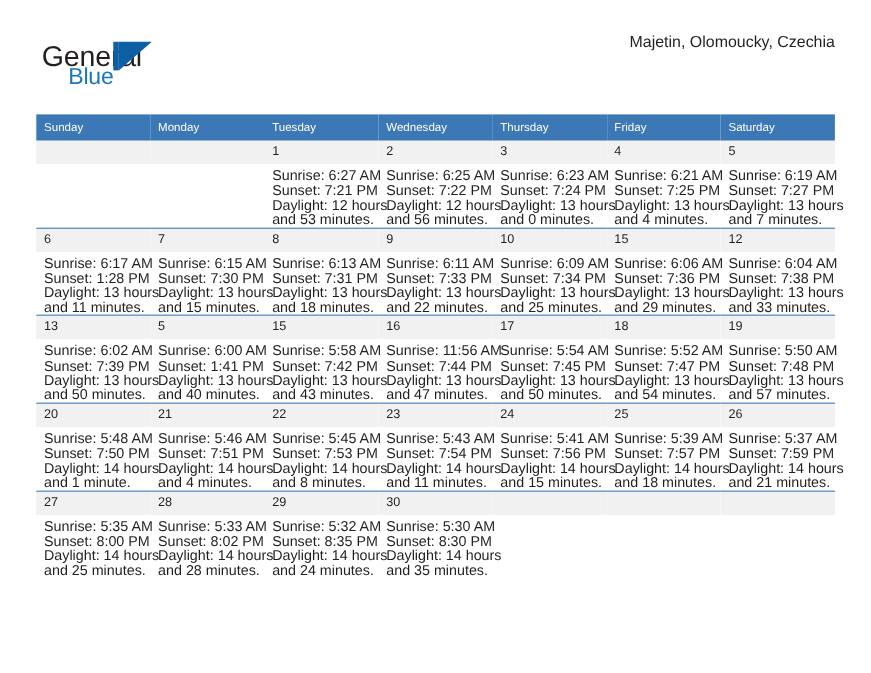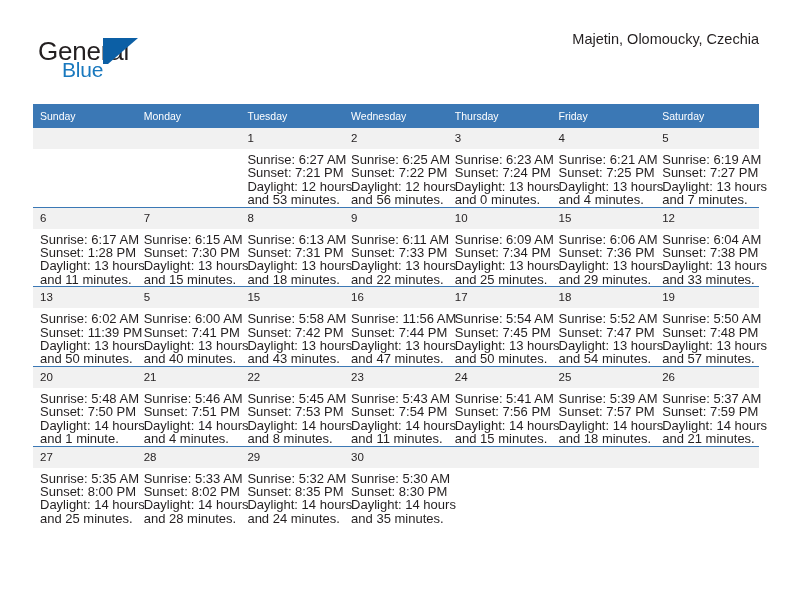--- a/index.html
+++ b/index.html
@@ -320,30 +320,30 @@
             <div>and 33 minutes.</div>
           </div>
         </td>
       </tr>
 
       <tr class="week">
         <td>
           <span class="daynum">13</span>
           <div class="details">
             <div>Sunrise: 6:02 AM</div>
-            <div>Sunset: 11:39 PM</div>
+            <div>Sunset: 7:39 PM</div>
             <div>Daylight: 13 hours</div>
             <div>and 50 minutes.</div>
           </div>
         </td>
         <td>
           <span class="daynum">5</span>
           <div class="details">
             <div>Sunrise: 6:00 AM</div>
-            <div>Sunset: 7:41 PM</div>
+            <div>Sunset: 1:41 PM</div>
             <div>Daylight: 13 hours</div>
             <div>and 40 minutes.</div>
           </div>
         </td>
         <td>
           <span class="daynum">15</span>
           <div class="details">
             <div>Sunrise: 5:58 AM</div>
             <div>Sunset: 7:42 PM</div>
             <div>Daylight: 13 hours</div>

